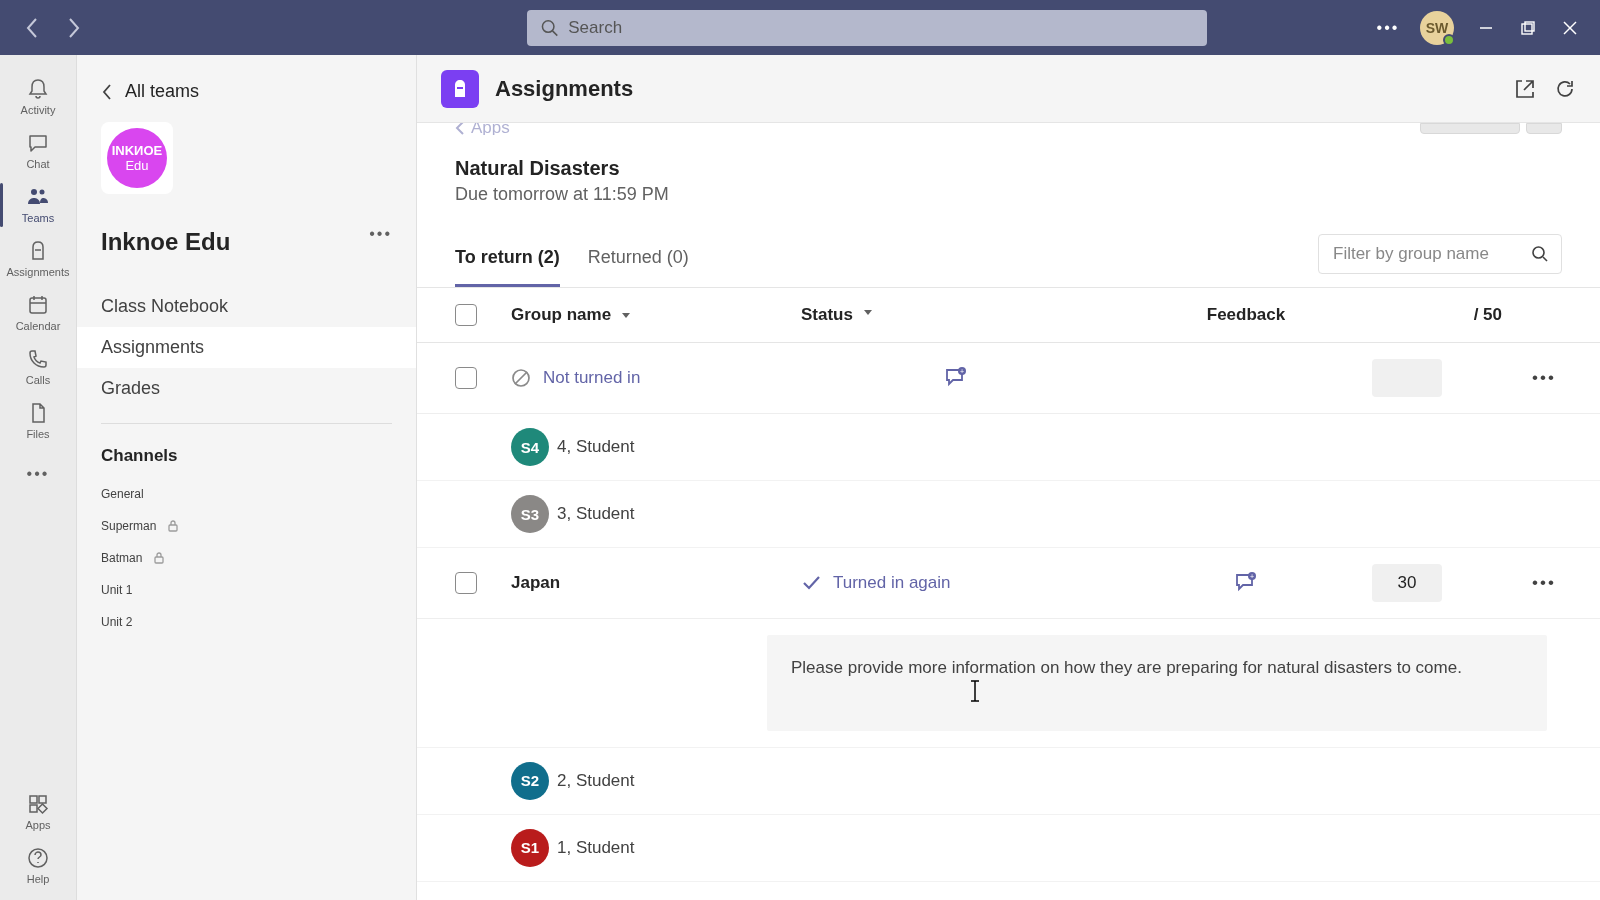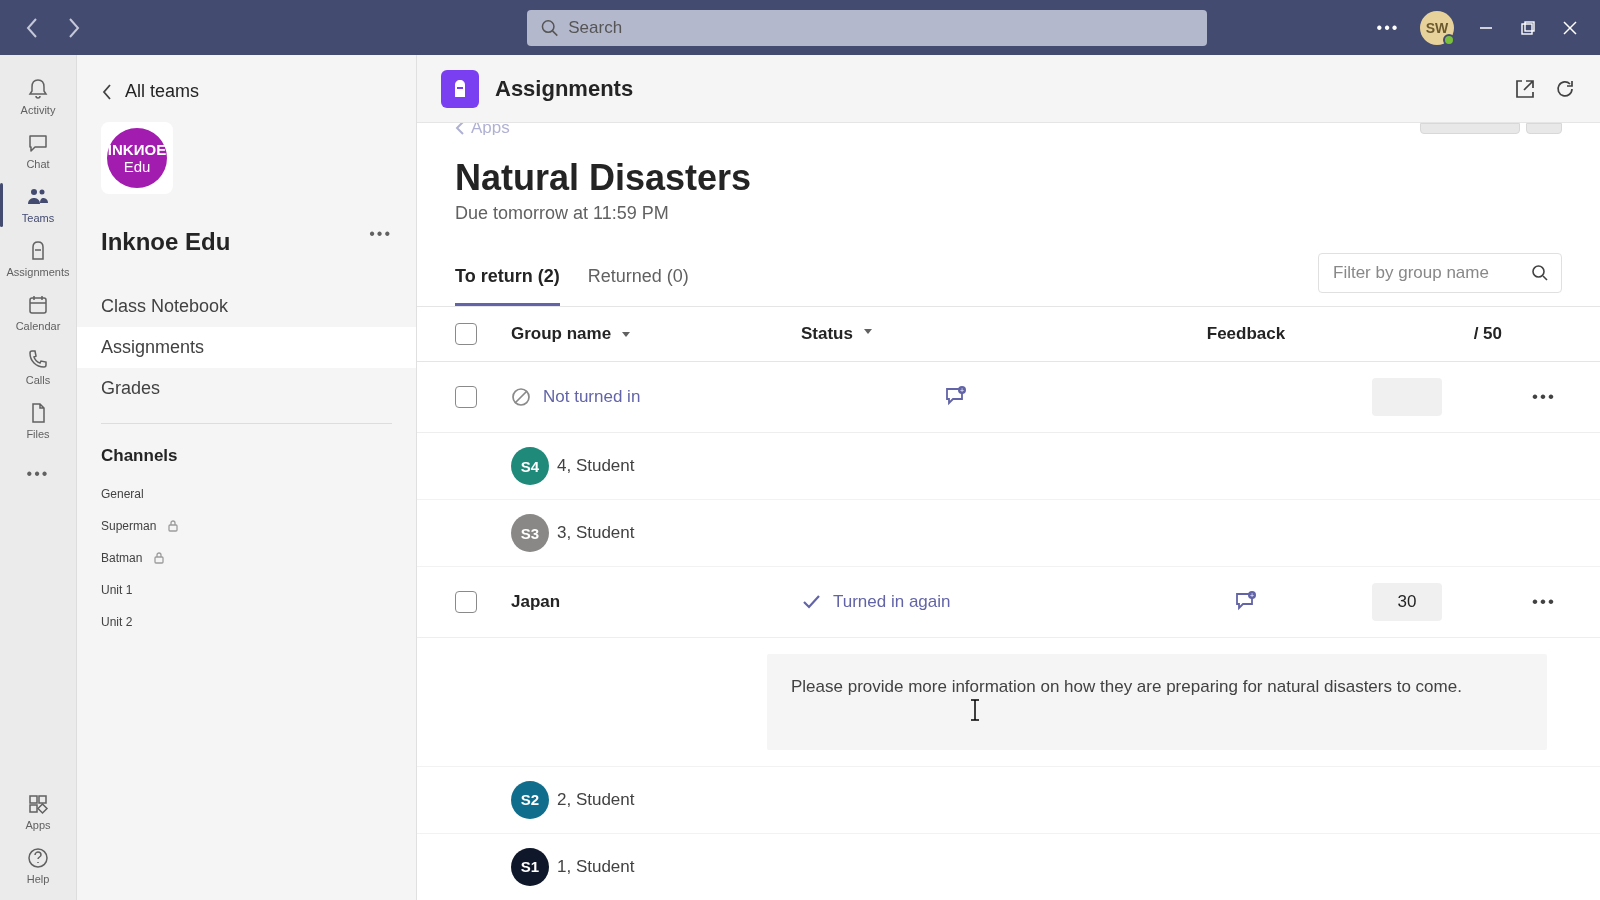--- a/index.html
+++ b/index.html
@@ -28,21 +28,21 @@
 .rail-item.active::before { content: ''; position: absolute; left: 0; top: 6px; width: 3px; height: 44px; background: #444b71; border-radius: 2px; }
 .rail-icon { width: 26px; height: 26px; display: flex; align-items: center; justify-content: center; }
 .rail-label { font-size: 11px; }
 .rail-spacer { flex: 1; }
 
 
 .sidebar { width: 340px; background: #f5f5f5; border-right: 1px solid #e0e0e0; display: flex; flex-direction: column; padding: 18px 0; }
 .all-teams { display: flex; align-items: center; gap: 12px; padding: 8px 24px; font-size: 18px; color: #242424; cursor: pointer; margin-bottom: 12px; }
 .team-block { padding: 0 24px; }
 .team-logo { width: 72px; height: 72px; border-radius: 8px; background: #fff; display: flex; align-items: center; justify-content: center; margin-bottom: 18px; }
-.team-logo-inner { width: 60px; height: 60px; border-radius: 50%; background: #a21caf; color: #fff; display: flex; flex-direction: column; align-items: center; justify-content: center; font-size: 15px; font-weight: bold; }
+.team-logo-inner { width: 60px; height: 60px; border-radius: 50%; background: #d946ef; color: #fff; display: flex; flex-direction: column; align-items: center; justify-content: center; font-size: 13px; font-weight: bold; }
 .team-title-row { display: flex; align-items: center; justify-content: space-between; margin-bottom: 20px;}
 .team-title { font-size: 24px; font-weight: 700; color: #242424; margin-top: 16px; }
 .team-menu { padding-top: 10px; }
 .team-menu-item { padding: 10px 24px; font-size: 18px; color: #424242; cursor: pointer; }
 .team-menu-item.active { background: #fff; font-weight: 400; }
 .team-divider { height: 1px; background: #ddd; margin: 14px 24px; }
 .channels-header { padding: 8px 24px; font-size: 17px; font-weight: 600; color: #242424; margin-bottom: 4px; }
 .channel-item { padding: 9px 24px; font-size: 12px; color: #424242; cursor: pointer; display: flex; align-items: center; gap: 10px; }
 .lock-icon { opacity: 0.6; }
 
@@ -56,21 +56,21 @@
 
 .content-body { flex: 1; background: #fff; overflow-y: auto; position: relative; }
 .back-row { display: flex; align-items: center; justify-content: space-between; padding: 0 38px; height: 14px; overflow: hidden; margin-top: -2px; }
 .back-link { color: #6264a7; font-size: 17px; display: flex; align-items: center; gap: 6px; cursor: pointer; opacity: 0.5; }
 .return-stub { display: flex; gap: 6px; }
 .stub-btn { height: 11px; background: #e8e8e8; border: 1px solid #d8d8d8; border-radius: 0 0 4px 4px; }
 .stub-a { width: 100px; }
 .stub-b { width: 36px; }
 
 .assignment-heading { padding: 22px 38px 26px; }
-.assignment-title { font-size: 36px; font-weight: 700; color: #242424; margin-bottom: 4px; }
+.assignment-title { font-size: 20px; font-weight: 700; color: #242424; margin-bottom: 4px; }
 .assignment-due { font-size: 18px; color: #616161; }
 
 .tabs-row { display: flex; align-items: center; padding: 0 38px; border-bottom: 1px solid #e5e5e5; }
 .tab { padding: 16px 0; margin-right: 28px; font-size: 18px; color: #616161; cursor: pointer; border-bottom: 3px solid transparent; }
 .tab.active { color: #242424; font-weight: 600; border-bottom-color: #6264a7; }
 .filter-group { margin-left: auto; display: flex; align-items: center; border: 1px solid #e0e0e0; border-radius: 4px; margin-bottom: 10px; }
 .filter-input { border: none; outline: none; padding: 9px 14px; font-size: 17px; width: 200px; background: transparent; }
 .filter-input::placeholder { color: #888; }
 .filter-search { padding: 8px 12px; cursor: pointer; }
 
@@ -451,19 +451,19 @@
                 <line x1="8" y1="2" x2="8" y2="22" stroke="#000" stroke-width="1.5"></line>
                 <line x1="4" y1="2" x2="12" y2="2" stroke="#000" stroke-width="1.5"></line>
                 <line x1="4" y1="22" x2="12" y2="22" stroke="#000" stroke-width="1.5"></line>
               </svg></div>
           </div>
           <div class="student-row">
             <div class="student-avatar" style="background:#106e8c">S2</div>
             <div class="student-name">2, Student</div>
           </div>
           <div class="student-row">
-            <div class="student-avatar" style="background:#0f172a">S1</div>
+            <div class="student-avatar" style="background:#b91c1c">S1</div>
             <div class="student-name">1, Student</div>
           </div>
         </div>
     </div>
   </div>
 </div>
 
 </body></html>

